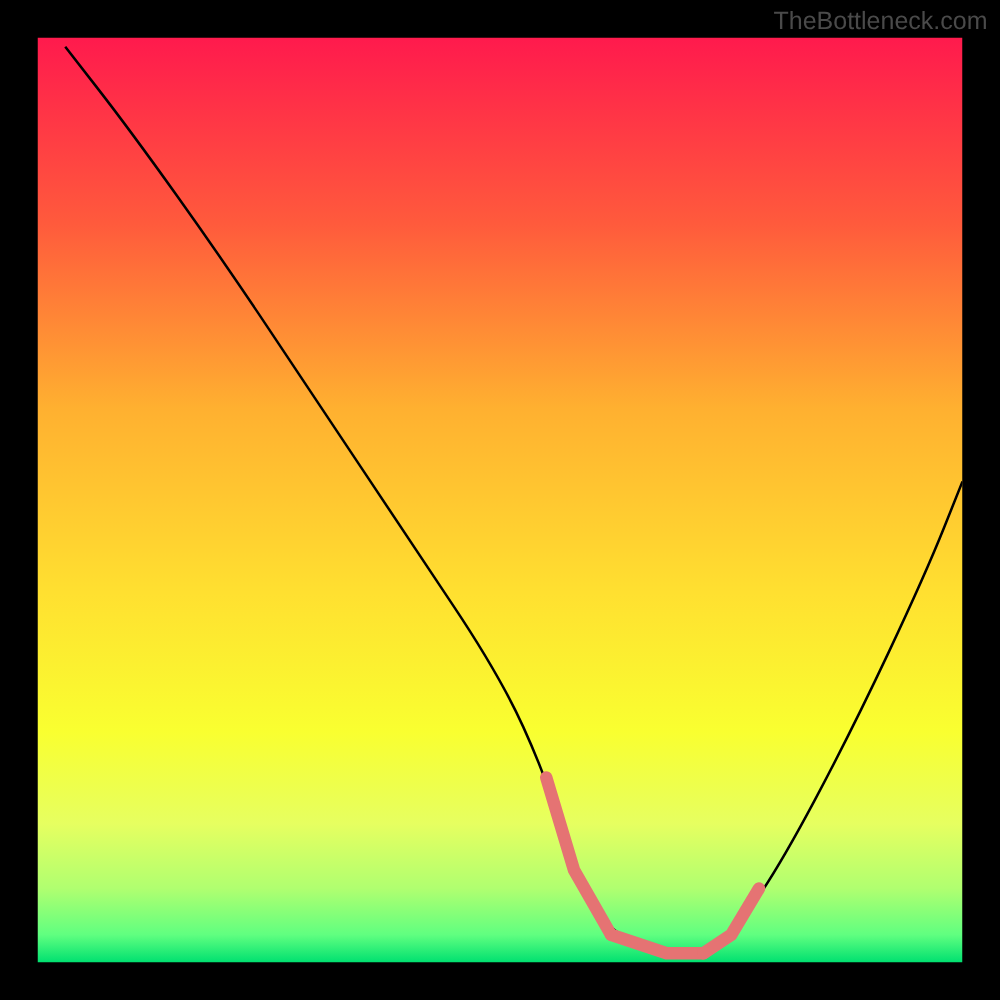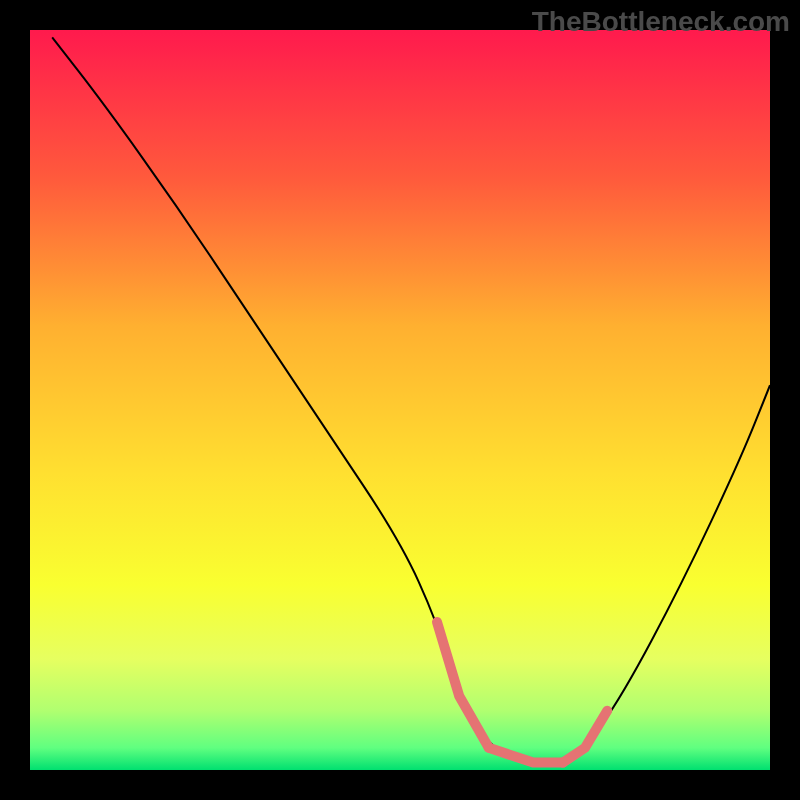--- a/index.html
+++ b/index.html
@@ -9,22 +9,22 @@
     height: 800px;
     background: #000;
     position: relative;
     font-family: Arial, sans-serif;
   }
   .watermark {
     position: absolute;
     top: 6px;
     right: 10px;
     color: #4a4a4a;
-    font-size: 28px;
-    font-weight: bold;
+    font-size: 20px;
+    font-weight: normal;
     z-index: 10;
   }
   .plot-frame {
     position: absolute;
     left: 30px;
     top: 30px;
     width: 740px;
     height: 740px;
     background: #000;
   }

